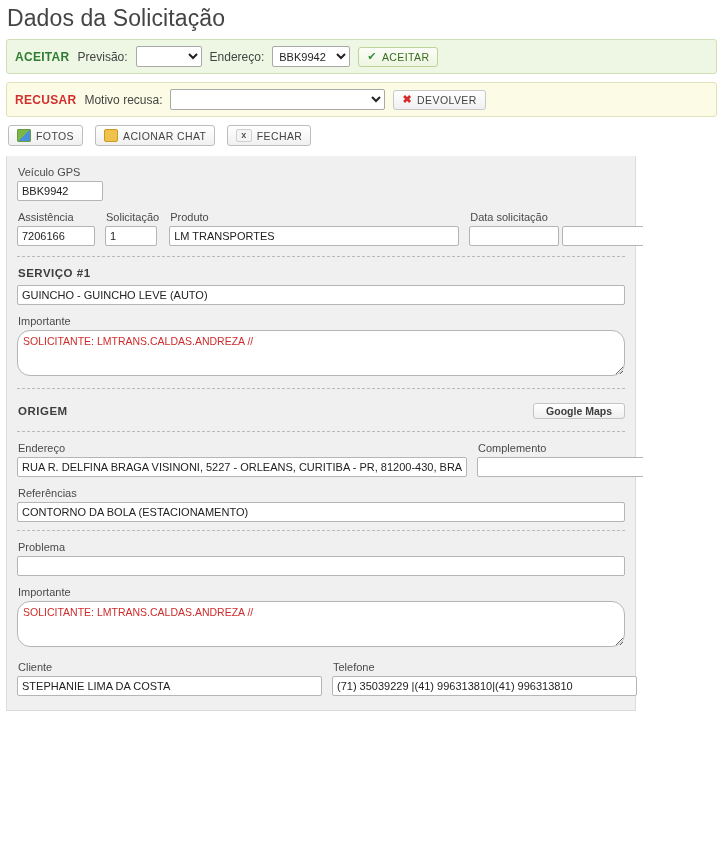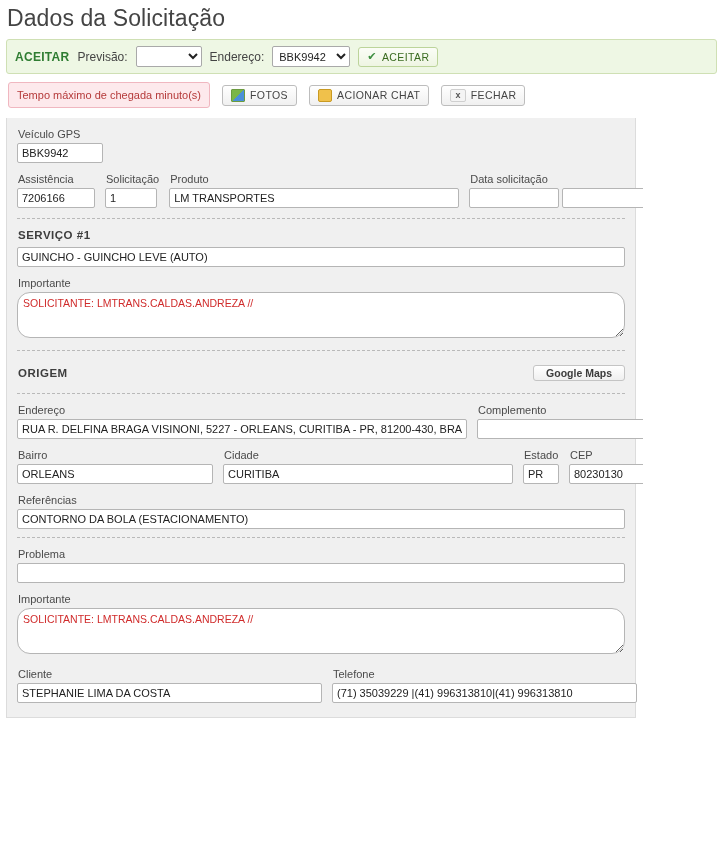--- a/index.html
+++ b/index.html
@@ -234,23 +234,33 @@
     <span class="bar-text">Endereço:</span>
     <select class="ui-select sel-veic">
       <option>BBK9942</option>
     </select>
     <button class="btn btn-accept">
       <span class="ic">✔</span>
       <span>ACEITAR</span>
     </button>
   </div>
 
+  <div class="bar bar-refuse">
+    <span class="bar-label red">RECUSAR</span>
+    <span class="bar-text">Motivo recusa:</span>
+    <select class="ui-select sel-motivo">
+      <option></option>
+    </select>
+    <button class="btn btn-devolver">
+      <span class="ic">✖</span>
+      <span>DEVOLVER</span>
+    </button>
+  </div>
 
   <div class="toolbar">
-    <div class="alert-box">Tempo máximo de chegada minuto(s)</div>
     <button class="btn btn-fotos">
       <span class="ic-square ic-photo"></span>
       <span>FOTOS</span>
     </button>
     <button class="btn btn-chat">
       <span class="ic-square ic-chat"></span>
       <span>ACIONAR CHAT</span>
     </button>
     <button class="btn btn-fechar">
       <span class="ic ic-x">x</span>
@@ -308,38 +318,20 @@
       <div class="col">
         <label class="field-label">Endereço</label>
         <input class="inp w-end" type="text" value="RUA R. DELFINA BRAGA VISINONI, 5227 - ORLEANS, CURITIBA - PR, 81200-430, BRASIL, 5227" style="">
       </div>
       <div class="col">
         <label class="field-label">Complemento</label>
         <input class="inp w-compl" type="text" value="" style="">
       </div>
     </div>
 
-    <div class="row">
-      <div class="col">
-        <label class="field-label">Bairro</label>
-        <input class="inp w-bairro" type="text" value="ORLEANS" style="">
-      </div>
-      <div class="col">
-        <label class="field-label">Cidade</label>
-        <input class="inp w-cidade" type="text" value="CURITIBA" style="">
-      </div>
-      <div class="col">
-        <label class="field-label">Estado</label>
-        <input class="inp w-estado" type="text" value="PR" style="">
-      </div>
-      <div class="col">
-        <label class="field-label">CEP</label>
-        <input class="inp w-cep" type="text" value="80230130" style="">
-      </div>
-    </div>
 
     <div class="col mb6">
       <label class="field-label">Referências</label>
       <input class="inp" type="text" value="CONTORNO DA BOLA (ESTACIONAMENTO)" style="">
     </div>
 
     <hr class="dashed">
 
     <div class="col mb10">
       <label class="field-label">Problema</label>

